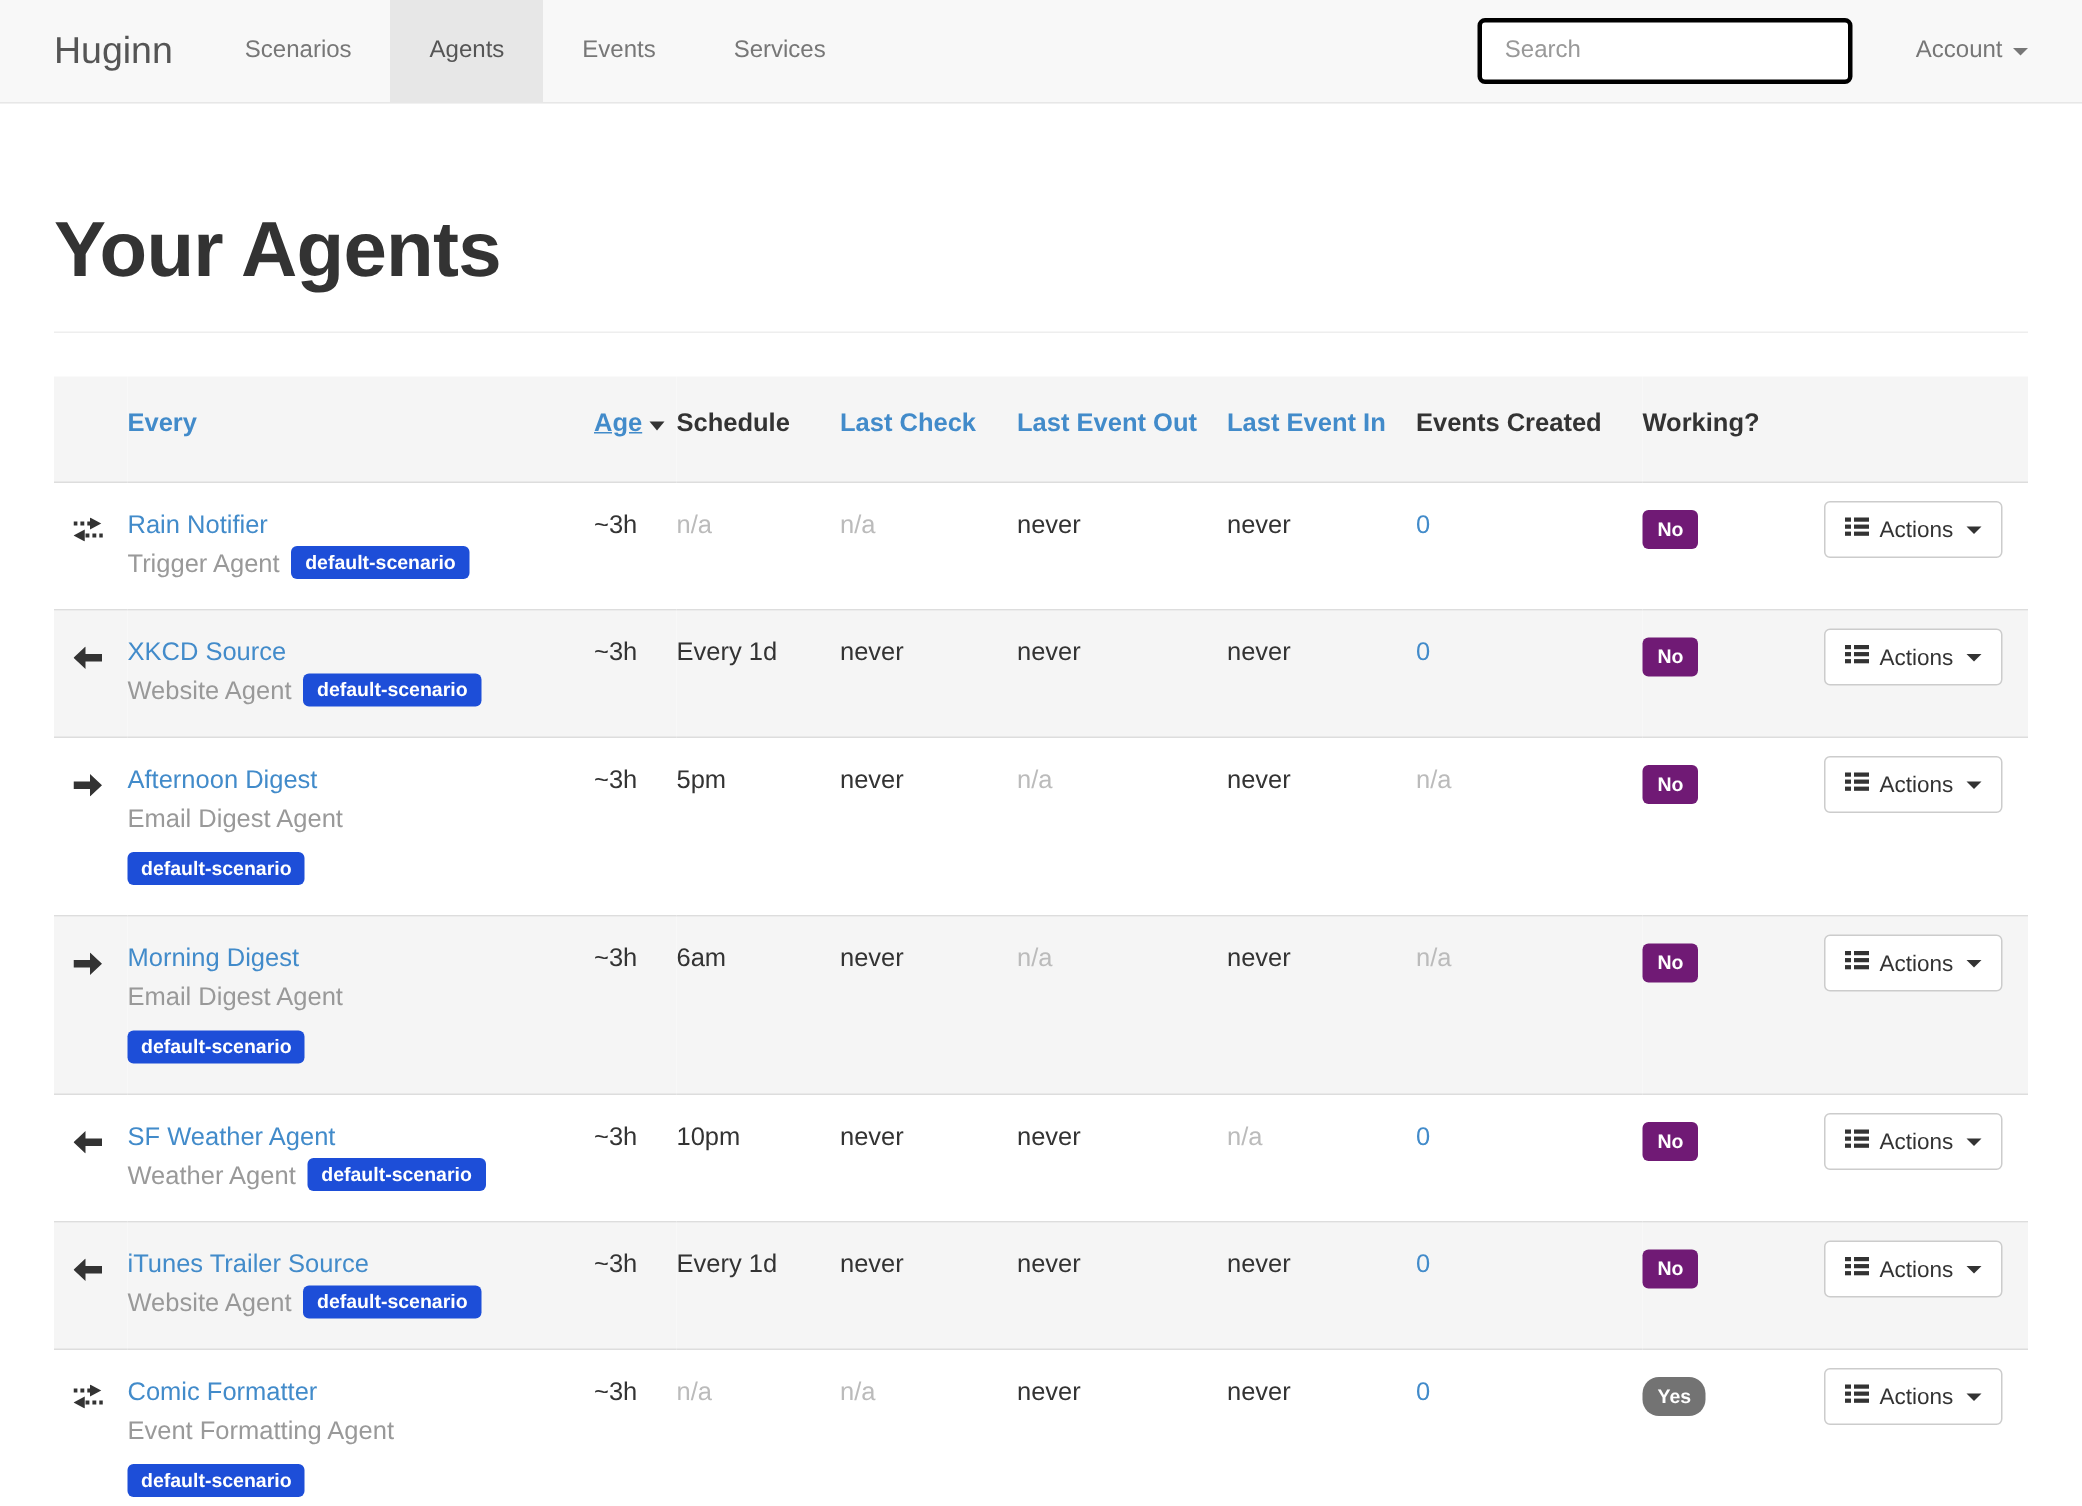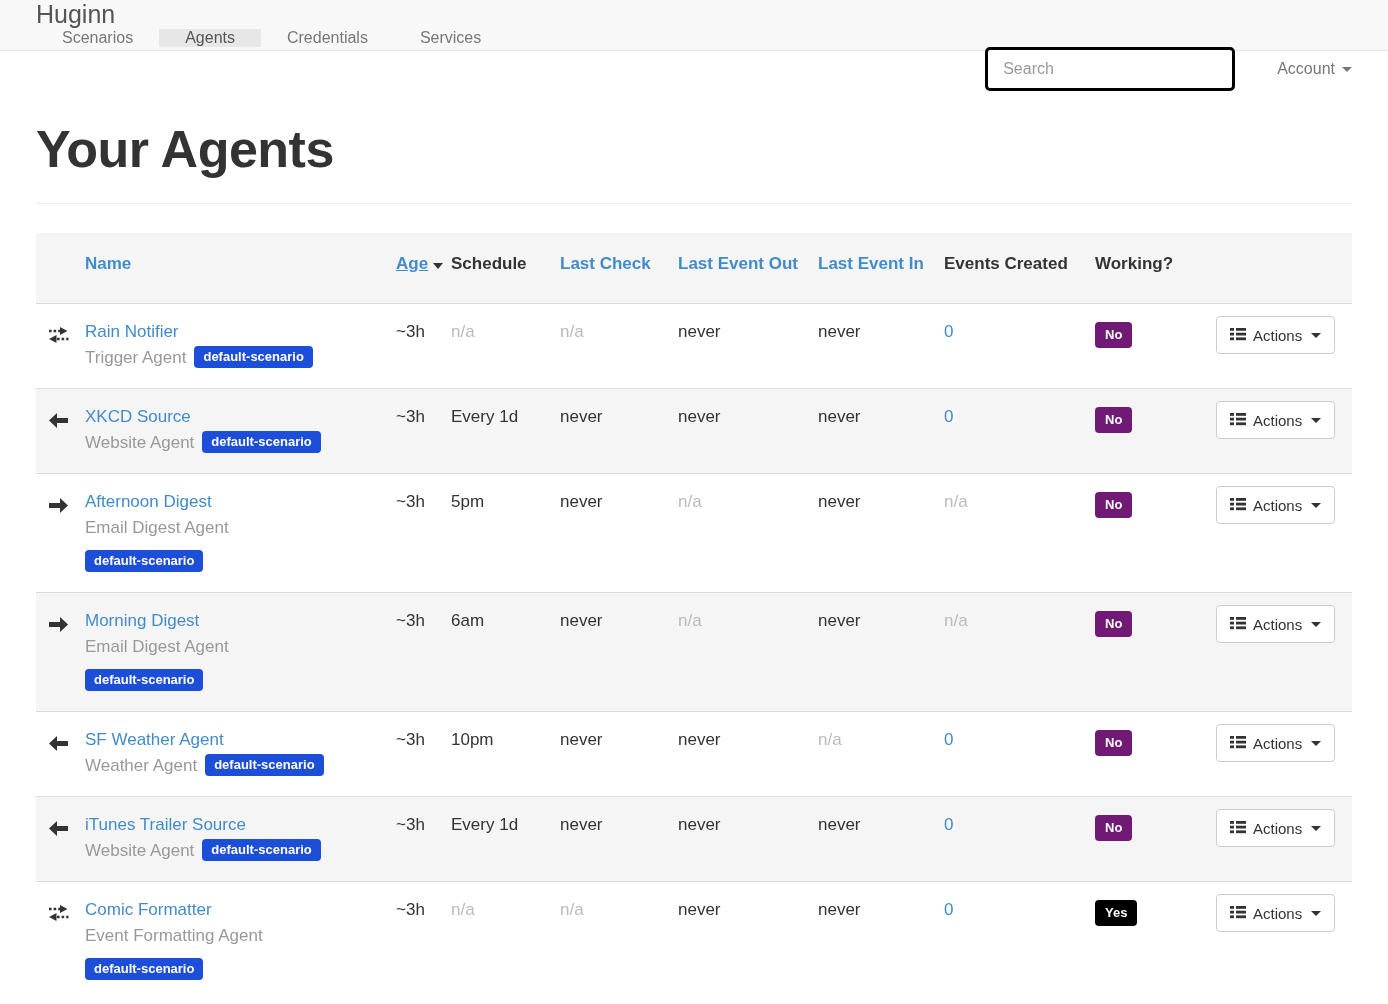--- a/index.html
+++ b/index.html
@@ -5,22 +5,22 @@
   * { margin: 0; padding: 0; box-sizing: border-box; }
   html, body { background: #fff; }
   body {
     width: 1388px; height: 1004px; overflow: hidden;
     font-family: "Liberation Sans", "DejaVu Sans", sans-serif;
     color: #333; font-size: 16px;
   }
 
   
   .navbar {
-    height: 51px; background: #f8f8f8; border-bottom: 1px solid #e7e7e7;
-    display: flex; align-items: stretch; padding: 0 36px; flex-direction: column;
+    height: 69px; background: #f8f8f8; border-bottom: 1px solid #e7e7e7;
+    display: flex; align-items: stretch; padding: 0 36px;
   }
   .brand {
     display: flex; align-items: center; font-size: 25px; color: #555;
     margin-right: 22px; cursor: pointer; text-decoration: none;
   }
   .nav-items { display: flex; align-items: stretch; }
   .nav-item {
     display: flex; align-items: center; padding: 0 26px; font-size: 16px;
     color: #777; cursor: pointer;
   }
@@ -76,39 +76,39 @@
     margin-left: 8px; cursor: pointer; vertical-align: 2px;
   }
   .badge-line { margin-top: 8px; }
   .badge-line .badge-scenario { margin-left: 0; }
   .muted { color: #bbb; }
   .label-status {
     display: inline-block; color: #fff; font-size: 13px; font-weight: 700;
     padding: 6px 10px 7px; border-radius: 4px; line-height: 13px; margin-top: 3px;
   }
   .label-danger { background: #701a75; }
-  .label-success { background: #000000; }
+  .label-success { background: #737373; border-radius: 11px; }
   td.actions-cell { padding-left: 12px; padding-top: 12px; }
   .actions-btn {
     display: inline-flex; align-items: center; gap: 7px; background: #fff;
     border: 1px solid #ccc; border-radius: 4px; padding: 0 13px; height: 38px;
     font-size: 15px; color: #333; cursor: pointer;
     font-family: "Liberation Sans", sans-serif;
   }
   .actions-btn .caret { border-top-color: #333; margin-left: 2px; }
 </style>
 </head>
 <body>
 
 <div class="navbar">
   <a class="brand">Huginn</a>
   <div class="nav-items">
     <div class="nav-item">Scenarios</div>
     <div class="nav-item active">Agents</div>
-    <div class="nav-item">Credentials</div>
+    <div class="nav-item">Events</div>
     <div class="nav-item">Services</div>
   </div>
   <div class="nav-right">
     <input class="search-input" type="text" placeholder="Search" style="">
     <div class="account">
       <span>Account</span>
       <span class="caret"></span>
     </div>
   </div>
 </div>
@@ -126,21 +126,21 @@
         <col style="width:118px">
         <col style="width:140px">
       <col style="width:126px">
         <col style="width:151px">
         <col style="width:109px">
       <col style="width:148px">
     </colgroup>
     <thead>
       <tr>
         <th></th>
-        <th class="th-link">Name</th>
+        <th class="th-link">Every</th>
         <th class="th-link"><span class="sorted">Age</span><span class="sort-caret"></span></th>
         <th>Schedule</th>
         <th class="th-link">Last Check</th>
         <th class="th-link">Last Event Out</th>
         <th class="th-link">Last Event In</th>
         <th>Events Created</th>
         <th>Working?</th>
         <th></th>
       </tr>
     </thead>

